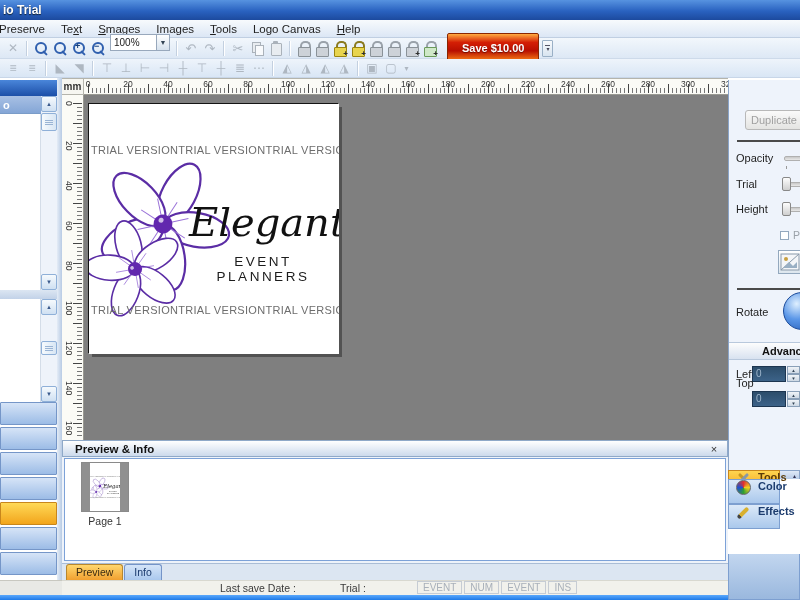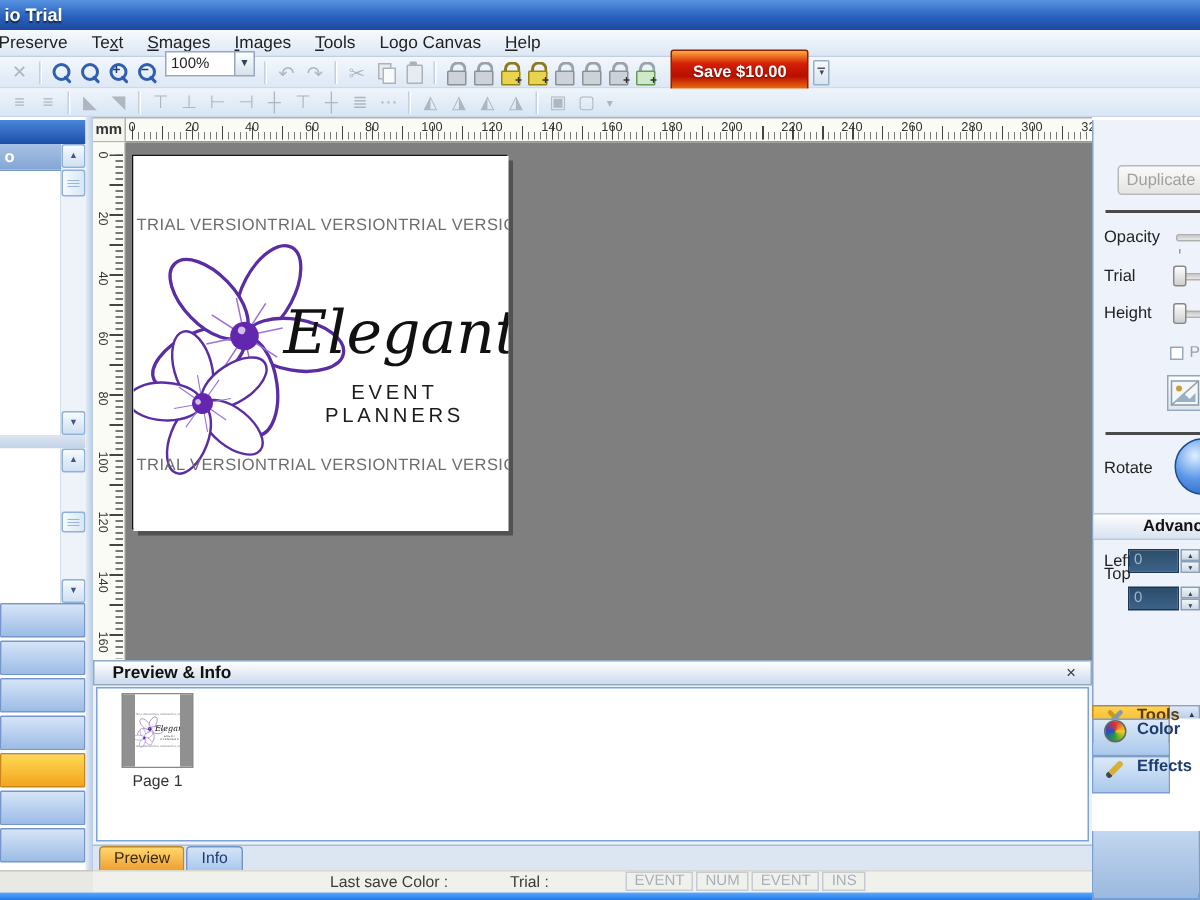--- a/index.html
+++ b/index.html
@@ -463,21 +463,21 @@
   </div>
 </div>
 
 <div class="abs tabsrow">
 
 <span class="tab on" style="--i: 0;"><i style="font-style:normal">Preview</i></span>
     <span class="tab" style="--i: 1;"><i style="font-style:normal">Info</i></span>
   </div>
 
 <div class="abs statusbar">
-  <span class="st-save">Last save Color :</span>
+  <span class="st-save">Last save Date :</span>
   <span class="st-time">Trial :</span>
   <span class="st-inds">
 
   <span class="ind" style="--i: 0;">EVENT</span>
       <span class="ind" style="--i: 1;">NUM</span>
       <span class="ind" style="--i: 2;">EVENT</span>
       <span class="ind" style="--i: 3;">INS</span>
     </span>
 </div>
 <div class="abs bluestrip"></div>

